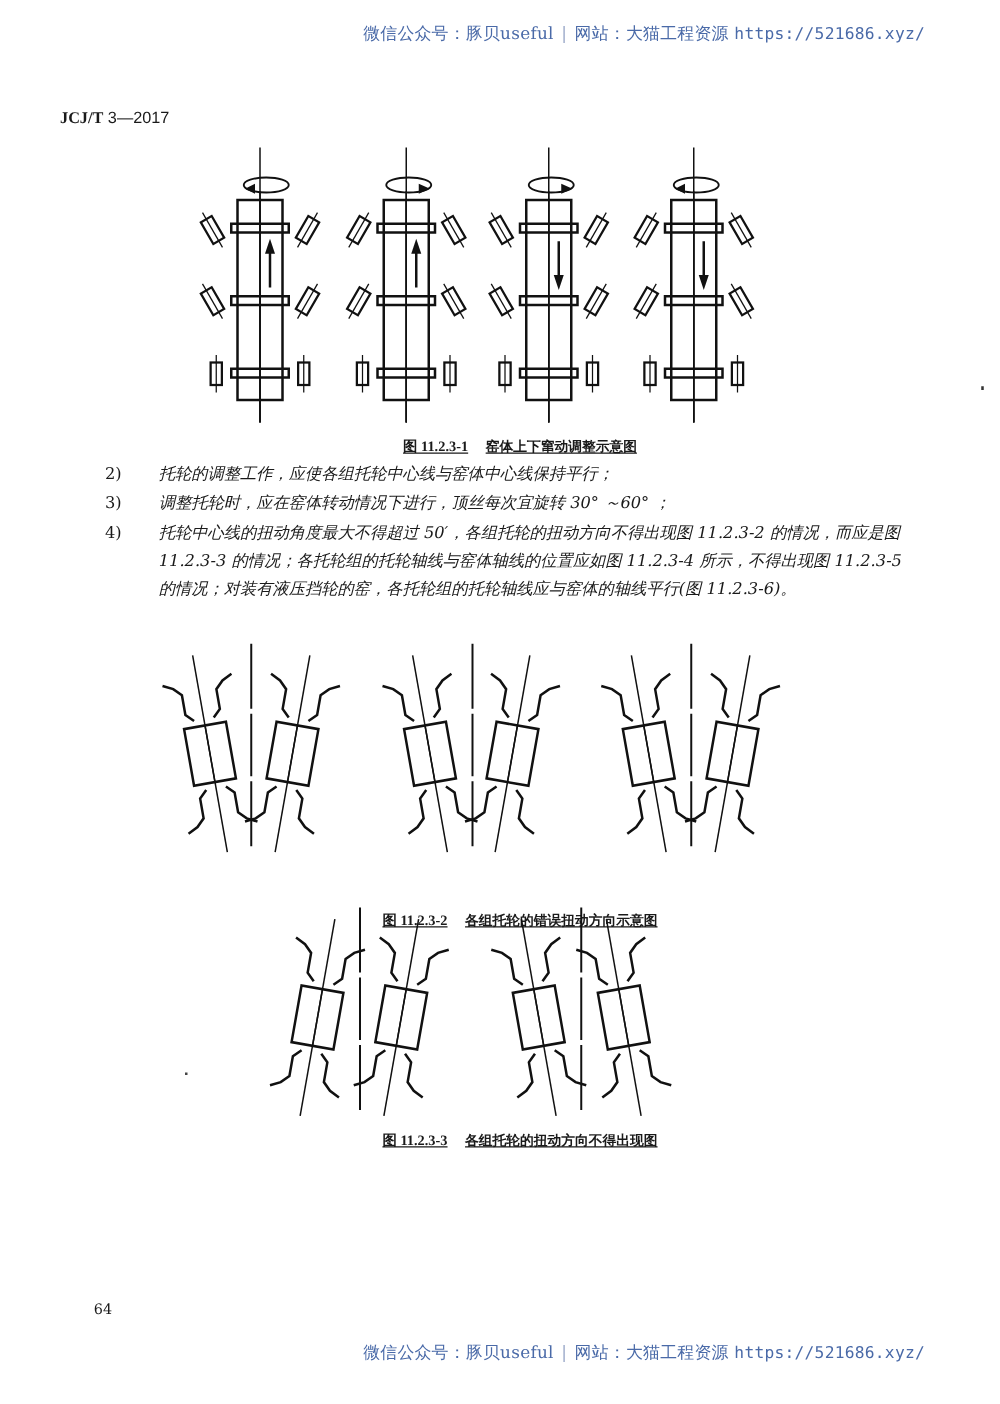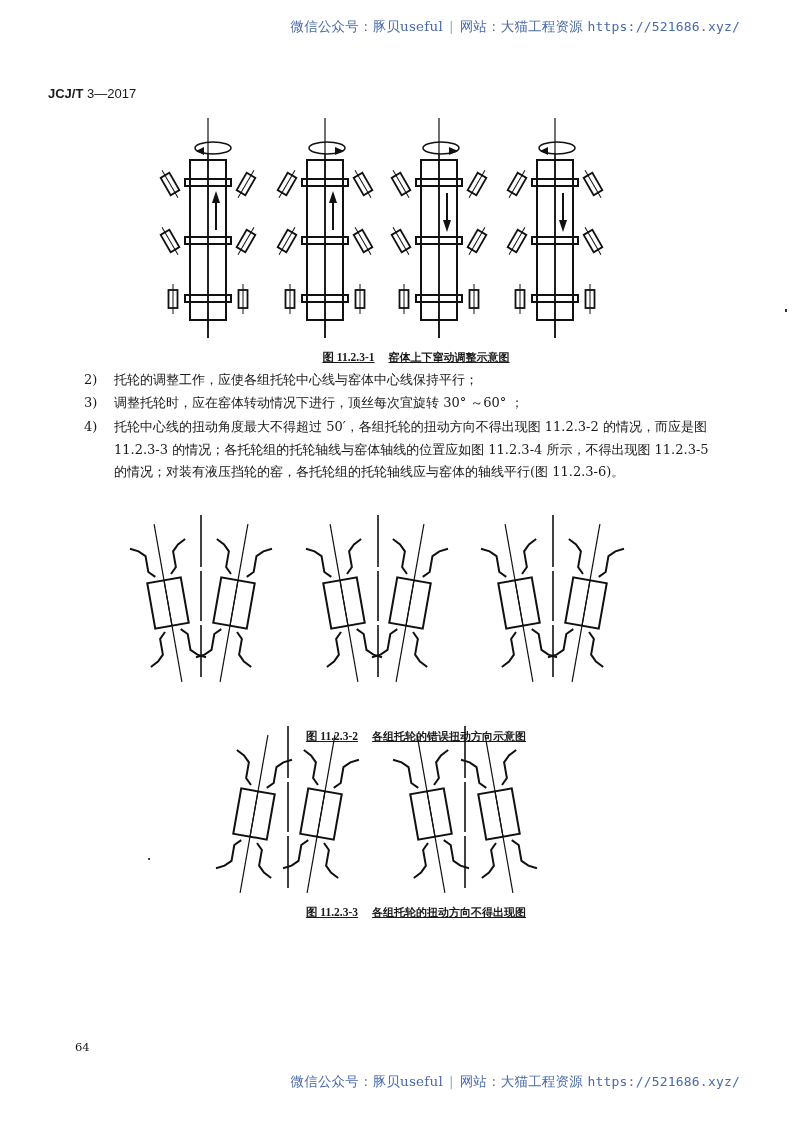--- a/index.html
+++ b/index.html
@@ -3,28 +3,28 @@
 <meta charset="utf-8">
 <style>
   html, body { margin:0; padding:0; background:#ffffff; }
   body { width:800px; height:1123px; position:relative; overflow:hidden;
          font-family:"DejaVu Serif", "Liberation Serif", serif; color:#1a1a1a; }
   .watermark { position:absolute; left:0; width:708px; text-align:right;
                font-size:13.5px; color:#4a6aa8; letter-spacing:0.2px;margin-left:32px; }
   .watermark .sep { color:#9aa8c8; margin:0 6px; }
   .watermark .url { font-family:"DejaVu Sans Mono", "Liberation Mono", monospace; font-size:13px; }
   .doc-code { position:absolute; left:48px; top:86px; font-size:13px; }
-  .doc-code b { font-family:Liberation Sans, sans-serif; font-weight:bold; }
+  .doc-code b { font-family:Liberation Serif, serif; font-weight:bold; }
   .doc-code span.num { font-family:"Liberation Sans", sans-serif; }
   .caption { position:absolute; left:16px; width:800px; text-align:center;
              font-family:"DejaVu Sans", sans-serif; font-size:11px; font-weight:bold;text-decoration:underline; }
   .caption .fig-no { font-family:"Liberation Serif", serif; font-weight:bold; font-size:11.5px; margin-right:14px; }
   .para { position:absolute; left:84px; width:640px; font-size:13px; line-height:20px; }
   .para .idx { position:absolute; left:0; top:0; width:30px; }
-  .para .body { margin-left:30px; }
+  .para .body { margin-left:43px;font-style:italic; }
   .page-num { position:absolute; left:75px; top:1040px; font-size:11.5px; }
   svg { position:absolute; overflow:visible; }
   .ln { stroke:#111; fill:none; }
 </style>
 </head>
 <body>
 
 <div class="watermark" style="top:18px;">
   <span>微信公众号：豚贝useful</span><span class="sep">|</span><span>网站：大猫工程资源</span>
   <span class="url">https://521686.xyz/</span>

